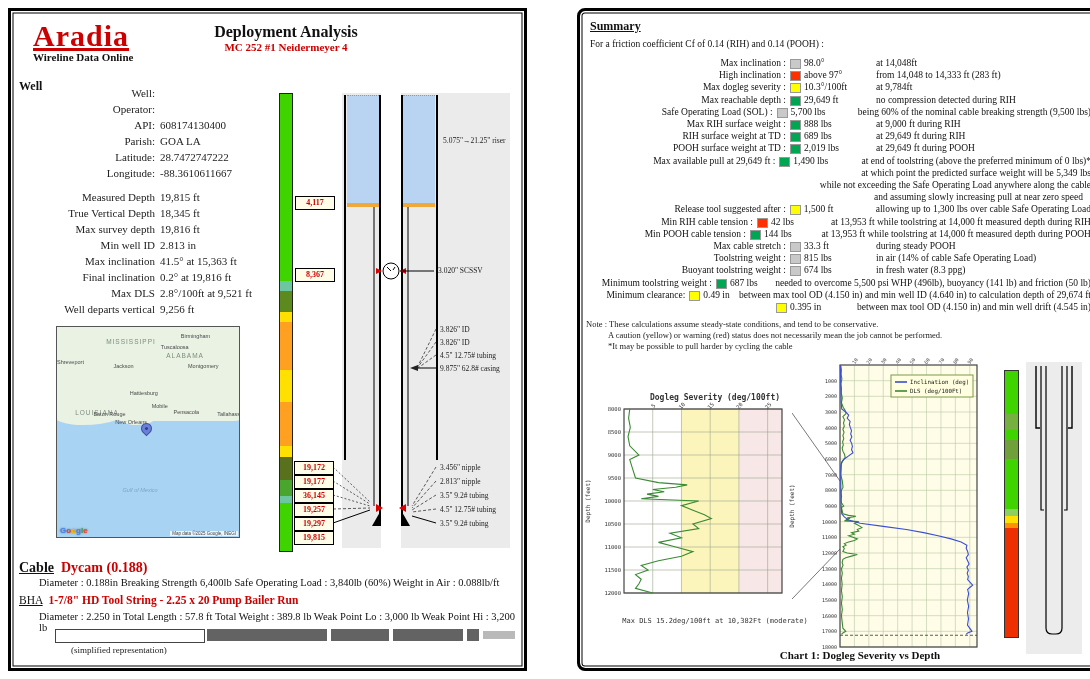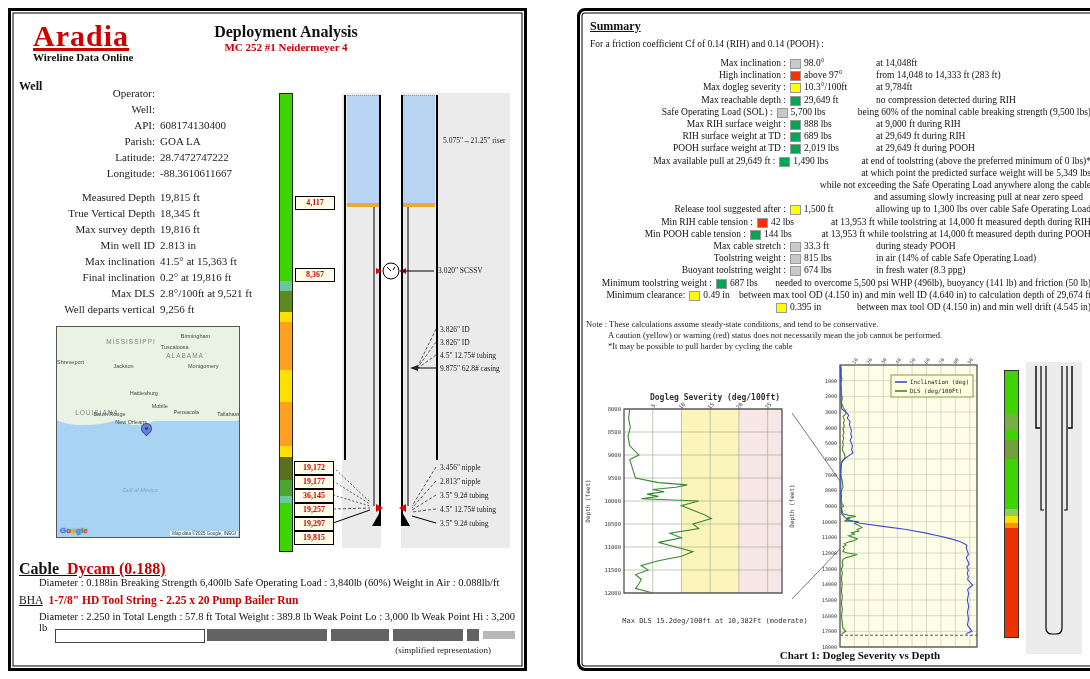--- a/index.html
+++ b/index.html
@@ -41,21 +41,21 @@
     border:1px solid #222;}
   .redbox{position:absolute;border:1px solid #000;background:#fffde8;color:#cc0000;
     font-size:8px;font-weight:bold;text-align:center;line-height:12px;width:38px;height:12px;}
   .dlabel{position:absolute;font-size:7.5px;color:#222;white-space:nowrap;font-family:"Liberation Serif",serif;}
   .grayp{background:#ebebeb;}
   .riser{background:#b9d4f3;border-top:1px dotted #7e9cc4;}
   .oband{background:#f0a838;}
   
   .bha-bar{position:absolute;height:12px;}
   .seg{position:absolute;top:0;height:12px;}
-  .cap{font-size:9px;text-align:right;color:#222;}
+  .cap{font-size:9px;text-align:left;color:#222;}
   
   .srow{display:flex;font-size:9.5px;line-height:12.2px;white-space:nowrap;}
   .srow .sl{width:200px;text-align:right;padding-right:4px;}
   .chip{width:9px;height:8px;display:inline-block;border:1px solid #999;margin:2px 3px 0 0;flex:0 0 9px;}
   .srow .sv{width:72px;}
   .srow .sd{color:#111;}
   .note{font-size:8.5px;line-height:11px;color:#222;}
   .mono{font-family:"DejaVu Sans Mono",monospace;}
   .ct{font-size:8px;font-weight:bold;color:#333;text-align:center;}
   .chart-cap{font-size:7px;color:#333;text-align:center;}
@@ -77,25 +77,25 @@
       <div class="tagline">Wireline Data Online</div>
     </div>
     <div class="abs" style="left:150px;top:12px;width:250px;">
       <div class="rpt-title">Deployment Analysis</div>
       <div class="rpt-sub">MC 252 #1 Neidermeyer 4</div>
     </div>
     <div class="abs sec-h" style="left:8px;top:68px;">Well</div>
 
     <div class="abs" style="left:4px;top:74px;" id="well-fields-top">
         <div class="frow" style="">
+          <div class="lbl" style="">Well:</div>
+          <div class="val" style=""></div>
+        </div>
+        <div class="frow" style="">
           <div class="lbl" style="">Operator:</div>
-          <div class="val" style=""></div>
-        </div>
-        <div class="frow" style="">
-          <div class="lbl" style="">Well:</div>
           <div class="val" style=""></div>
         </div>
         <div class="frow" style="">
           <div class="lbl" style="">API:</div>
           <div class="val" style="">608174130400</div>
         </div>
         <div class="frow" style="">
           <div class="lbl" style="">Parish:</div>
           <div class="val" style="">GOA LA</div>
         </div>
@@ -240,21 +240,21 @@
       <div id="depth-boxes">
           <div class="redbox" style="left: 28px; top: 375px;">19,172</div>
           <div class="redbox" style="left: 28px; top: 389px;">19,177</div>
           <div class="redbox" style="left: 28px; top: 403px;">36,145</div>
           <div class="redbox" style="left: 28px; top: 417px;">19,257</div>
           <div class="redbox" style="left: 28px; top: 431px;">19,297</div>
           <div class="redbox" style="left: 28px; top: 445px;">19,815</div>
         </div>
     </div>
 
-    <div class="abs" style="left:8px;top:549px;font-size:16px;text-decoration:underline;">
+    <div class="abs" style="left:8px;top:549px;font-size:14px;">
       <span style="font-weight:bold;text-decoration:underline;">Cable</span>
       <span>&nbsp;</span><span class="red">Dycam (0.188)</span>
     </div>
     <div class="abs small-line" style="left:28px;top:566px;">Diameter : 0.188in    Breaking Strength 6,400lb    Safe Operating Load : 3,840lb (60%)    Weight in Air : 0.088lb/ft</div>
     <div class="abs" style="left:8px;top:583px;font-size:11.5px;">
       <span style="font-weight:normal;text-decoration:underline;text-align:right;">BHA</span>
       <span>&nbsp;</span><span class="red">1-7/8" HD Tool String - 2.25 x 20 Pump Bailer Run</span>
     </div>
     <div class="abs small-line" style="left:28px;top:600px;">Diameter : 2.250 in    Total Length : 57.8 ft    Total Weight : 389.8 lb    Weak Point Lo : 3,000 lb    Weak Point Hi : 3,200 lb</div>
     <div class="abs bha-bar" style="left:44px;top:618px;width:460px;">

